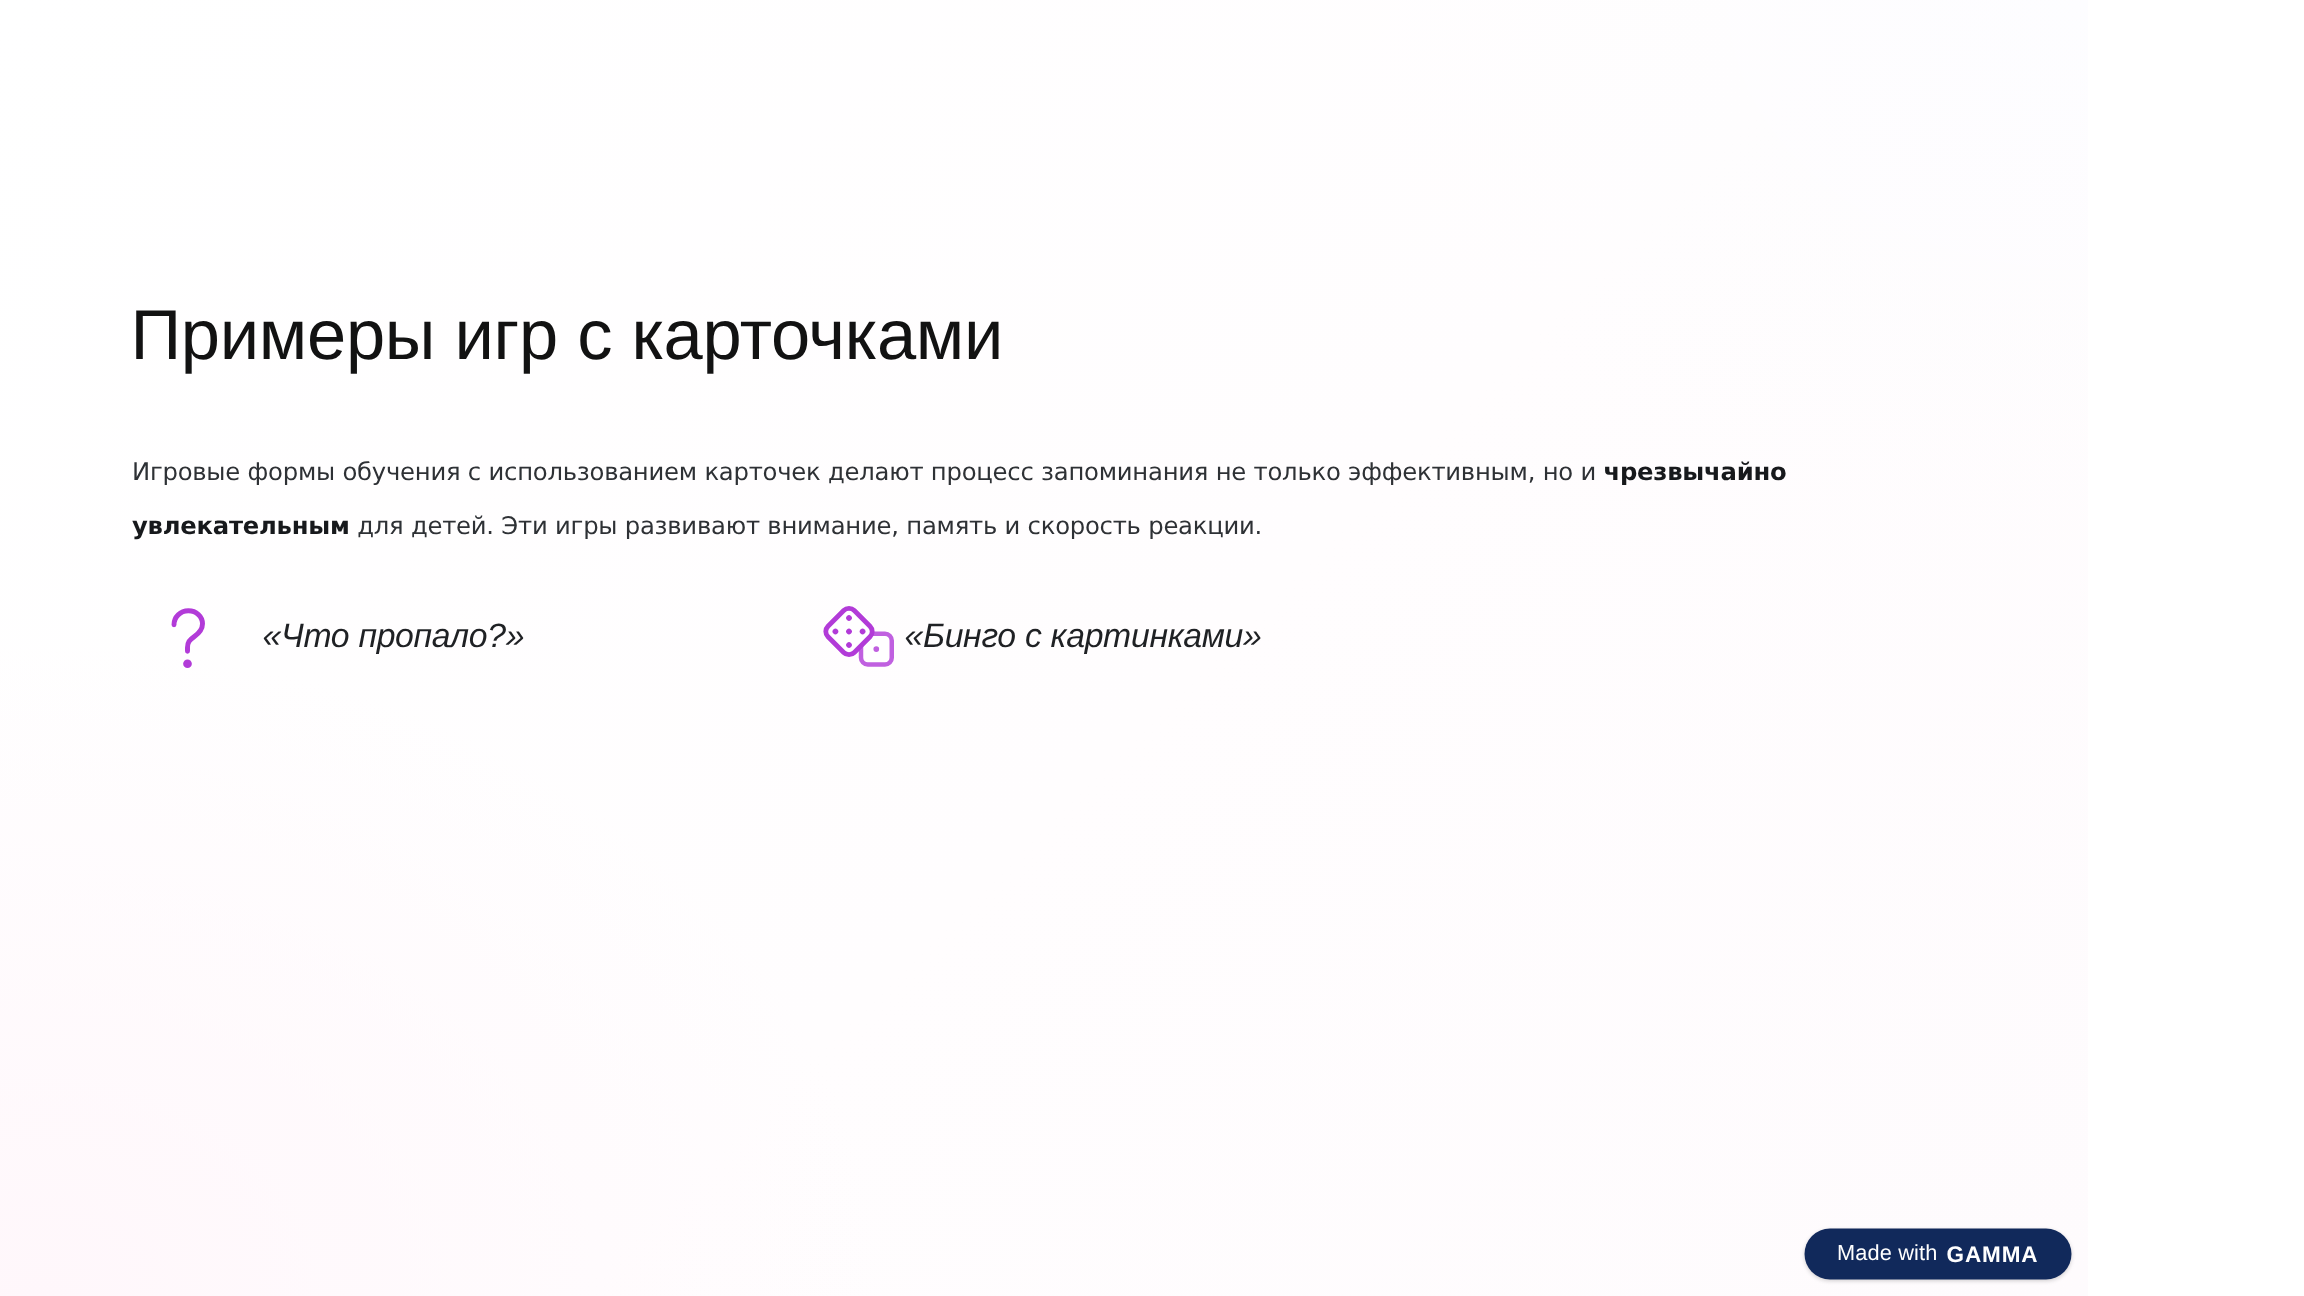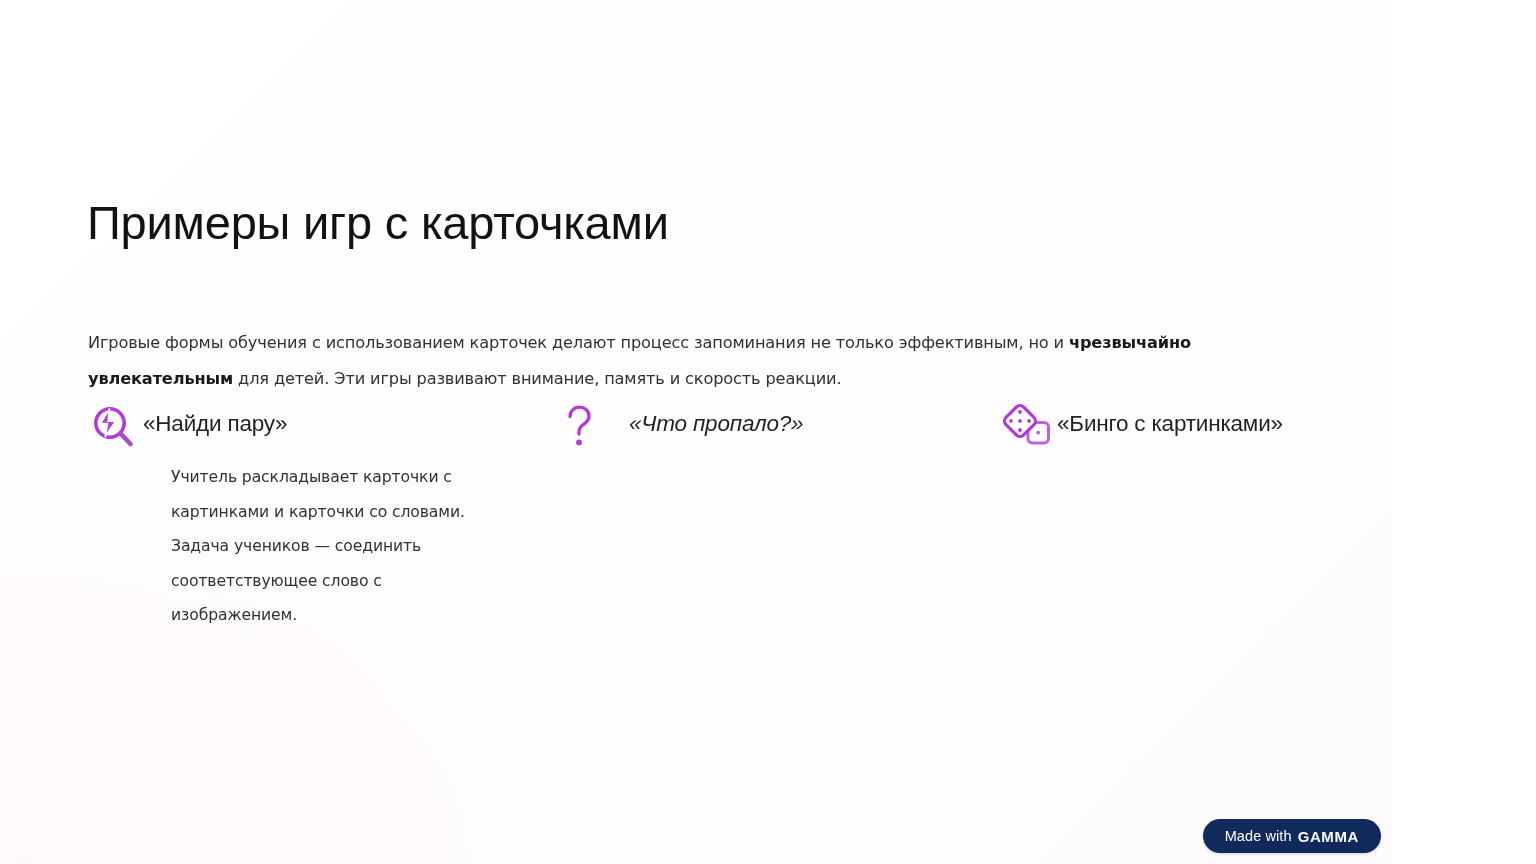--- a/index.html
+++ b/index.html
@@ -45,21 +45,21 @@
     letter-spacing: -0.2px;
     line-height: 1.15;
     color: #121212;
     white-space: nowrap;
   }
 
   
   .intro {
     position: absolute;
     left: 1px;
-    top: 325px;
+    top: 297px;
     width: 1232px;
     margin: 0;
     font-family: "DejaVu Sans", "Liberation Sans", sans-serif;
     font-size: 16.2px;
     font-weight: 400;
     line-height: 36px;
     color: #2e3135;
     letter-spacing: -0.15px;
   }
   .intro b {
@@ -121,21 +121,21 @@
     color: #2f3235;
     letter-spacing: -0.1px;
   }
 
   
   .col-1 .col-body { width: 316px; }
   .col-2 { padding-left: 12px; font-style: italic; }
   .col-2 .col-icon { padding-left: 8px; }
   .col-2 .col-title { padding-left: 12px; }
   .col-2 .col-body { width: 350px; padding-left: 84px; }
-  .col-3 { padding-left: 6px; }
+  .col-3 { padding-left: 6px; font-style: italic; }
   .col-3 .col-body { width: 360px; padding-left: 84px; }
 
   
   .gamma-badge {
     position: absolute;
     right: 11px;
     bottom: 11px;
     height: 34px;
     padding: 0 22px;
     border-radius: 17px;
@@ -165,33 +165,20 @@
 <div class="slide">
 
   <div class="content">
 
     <h1 class="page-title">Примеры игр с карточками</h1>
 
     <p class="intro"><span>Игровые формы обучения с использованием карточек делают процесс запоминания не только эффективным, но и </span><b>чрезвычайно увлекательным</b><span> для детей. Эти игры развивают внимание, память и скорость реакции.</span></p>
 
     <div class="columns">
 
-      <div class="col col-1">
-        <div class="col-head">
-          <span class="col-icon">
-            <svg width="50" height="50" viewBox="0 0 50 50" fill="none" aria-hidden="true">
-              <circle cx="23" cy="22" r="14.2" stroke="#b23bd8" stroke-width="3.6"></circle>
-              <line x1="33.4" y1="32.4" x2="43.5" y2="43" stroke="#a94bcb" stroke-width="4.6" stroke-linecap="round"></line>
-              <path d="M22.5 8 L13.4 22.6 L20.6 22.6 L18.2 35.5 L28.6 20.3 L21.1 20.3 Z" fill="#b23bd8" stroke="#ffffff" stroke-width="1.6" stroke-linejoin="round"></path>
-            </svg>
-          </span>
-          <h2 class="col-title">«Найди пару»</h2>
-        </div>
-        <p class="col-body">Учитель раскладывает карточки с картинками и карточки со словами. Задача учеников — соединить соответствующее слово с изображением.</p>
-      </div>
 
       <div class="col col-2">
         <div class="col-head">
           <span class="col-icon">
             <svg width="42" height="50" viewBox="0 0 42 50" fill="none" aria-hidden="true">
               <path d="M9 15.5c0-5.2 4.2-9.3 9.6-9.3 5.3 0 9.4 3.8 9.4 8.7 0 4.4-2.6 6.6-5.7 8.7-3 2.1-4.3 3.6-4.3 7.1v2.4" stroke="#b23bd8" stroke-width="3.3" stroke-linecap="round" stroke-linejoin="round"></path>
               <circle cx="18" cy="41.5" r="2.9" fill="#b23bd8"></circle>
             </svg>
           </span>
           <h2 class="col-title">«Что пропало?»</h2>

